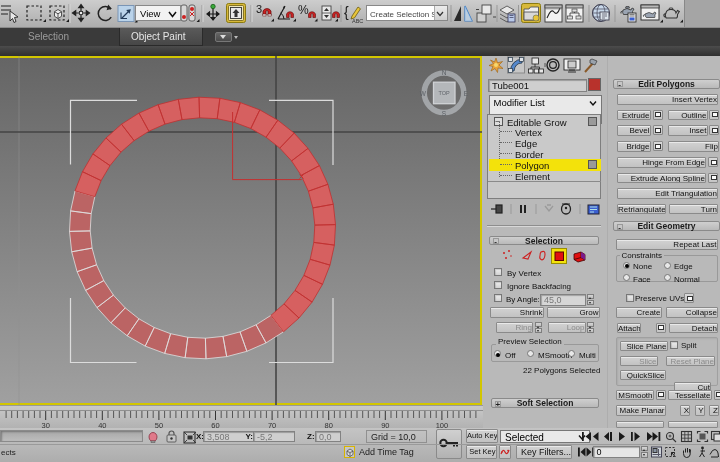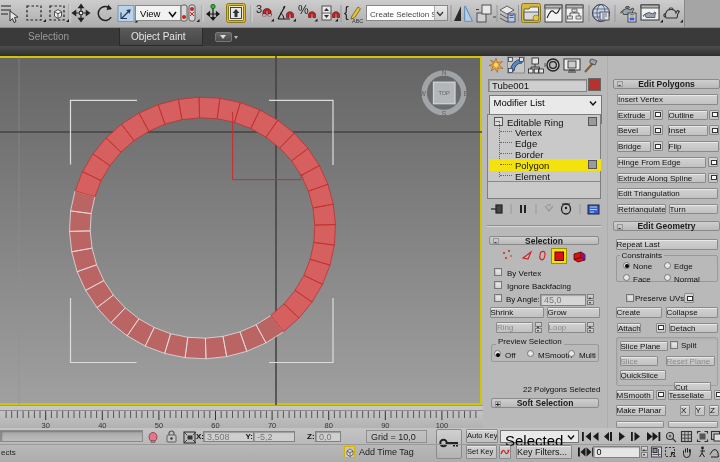--- a/index.html
+++ b/index.html
@@ -1,17 +1,17 @@
 <!DOCTYPE html>
 <html><head><meta charset="utf-8"><style>
 *{margin:0;padding:0;box-sizing:border-box}
 html,body{width:720px;height:462px;overflow:hidden;font-family:"Liberation Sans",sans-serif}
 body{position:relative;background:#b9b9b9;-webkit-font-smoothing:antialiased}
 .a{position:absolute}
-.btn{position:absolute;background:linear-gradient(#d2d2d2,#c2c2c2);border:1px solid #8a8a8a;border-radius:1px;font-size:8px;color:#111;text-align:left;box-shadow:inset 0 1px 0 #e9e9e9;white-space:nowrap;overflow:hidden}
+.btn{position:absolute;background:linear-gradient(#d2d2d2,#c2c2c2);border:1px solid #8a8a8a;border-radius:1px;font-size:8px;color:#111;text-align:right;box-shadow:inset 0 1px 0 #e9e9e9;white-space:nowrap;overflow:hidden}
 .btn.dis{color:#8b8b8b}
 .sq{position:absolute;width:10px;height:10px;background:linear-gradient(#d9d9d9,#c4c4c4);border:1px solid #8a8a8a;border-radius:1px}
 .sq:after{content:"";position:absolute;left:1.5px;top:1.5px;width:4px;height:3px;border:1px solid #333;background:#fcfcfc}
 .hdr{position:absolute;background:linear-gradient(#cfcfcf,#b9b9b9);border:1px solid #8a8a8a;border-radius:2px;font-size:8.5px;font-weight:bold;color:#1a1a1a;text-align:center}
 .hdr i{position:absolute;left:2.5px;top:1.5px;width:6px;height:6px;font-style:normal;font-weight:bold;font-size:8px;line-height:5px;border:1px solid #999;background:#c6c6c6;color:#222}
 .cb{position:absolute;width:8px;height:8px;background:linear-gradient(#efefef,#d2d2d2);border:1px solid #777;box-shadow:inset 1px 1px 1px rgba(0,0,0,.15)}
 .lbl{position:absolute;font-size:8px;color:#111;white-space:nowrap}
 .rad{position:absolute;width:7px;height:7px;border-radius:50%;background:#e8e8e8;border:1px solid #777}
 .rad.on:after{content:"";position:absolute;left:1.5px;top:1.5px;width:4px;height:4px;border-radius:50%;background:#000}
 .fld{position:absolute;background:#d6d6d6;border:1px solid #828282;box-shadow:inset 1px 1px 1px rgba(0,0,0,.25);font-size:9px;color:#777;padding-left:3px}
@@ -316,21 +316,21 @@
 
   <div class="a" style="left:5.5px;top:39px;width:113px;height:29px;background:#e9e9e9;border:1px solid #777;font-size:9.5px;color:#000;padding:1px 0 0 4px">Modifier List
     <svg class="a" style="right:4px;top:4px" width="8" height="7" viewBox="0 0 8 7">
         <path d="M1,1.5 L4,5 L7,1.5" fill="none" stroke="#111" stroke-width="1.4"></path>
       </svg>
   </div>
 
   <div class="a" style="left:4px;top:57.5px;width:114px;height:85px;background:#c9c9c9;border:1px solid #7e7e7e;font-size:9.5px;color:#111">
     <div class="a" style="left:6px;top:2px;width:9px;height:9px;background:#ddd;border:1px solid #555"></div>
     <div class="a" style="left:7.5px;top:2.5px;font-size:8px;line-height:8px;color:#000">–</div>
-    <div class="a" style="left:19px;top:2px">Editable Ring</div>
+    <div class="a" style="left:19px;top:2px">Editable Grow</div>
     <div class="a" style="left:100px;top:2px;width:9px;height:9px;background:#9a9a9a;border:1px solid #555"></div>
     <div class="a" style="left:11px;top:7px;width:1px;height:55px;border-left:1px dotted #666"></div>
     <div class="a" style="left:12px;top:16.5px;width:12px;border-top:1px dotted #666"></div>
     <div class="a" style="left:27px;top:12px">Vertex</div>
     <div class="a" style="left:12px;top:27.5px;width:12px;border-top:1px dotted #666"></div>
     <div class="a" style="left:27px;top:23px">Edge</div>
     <div class="a" style="left:12px;top:38.5px;width:12px;border-top:1px dotted #666"></div>
     <div class="a" style="left:27px;top:34px">Border</div>
     <div class="a" style="left:1px;top:44.5px;width:112px;height:11.5px;background:#f3e20b"></div>
     <div class="a" style="left:12px;top:49.5px;width:12px;border-top:1px dotted #666"></div>
@@ -400,21 +400,21 @@
   <div class="spin" style="left:104px;top:266px;height:5px"></div>
     <div class="spin dn" style="left:104px;top:271.5px;height:5.5px"></div>
   <div class="a" style="left:8px;top:288px;width:108px;height:18px;border:1px solid #999;border-radius:2px"></div>
   <div class="lbl" style="left:13px;top:281px;background:#b9b9b9;padding:0 2px">Preview Selection</div>
   <div class="rad on" style="left:10.5px;top:294px"></div>
     <div class="lbl" style="left:22px;top:294.5px">Off</div>
   <div class="rad" style="left:43.5px;top:294px"></div>
     <div class="lbl" style="left:55px;top:294.5px">MSmooth</div>
   <div class="rad" style="left:84.5px;top:294px"></div>
     <div class="lbl" style="left:96px;top:294.5px">Multi</div>
-  <div class="lbl" style="left:40px;top:329px">22 Polygons Selected</div>
+  <div class="lbl" style="left:40px;top:310px">22 Polygons Selected</div>
   <div class="hdr" style="left:8px;top:342px;width:108px;height:10px;line-height:9.5px"><i>+</i>Soft Selection</div>
 
   <div class="a" style="left:124px;top:0;width:1px;height:372px;background:#adadad"></div>
 
   <div class="hdr" style="left:130px;top:22.5px;width:107px;height:10px;line-height:9.5px"><i>-</i>Edit Polygons</div>
   <div class="btn" style="left:134px;top:38px;width:101px;height:10.5px;line-height:9.5px">Insert Vertex</div>
   <div class="btn" style="left:134px;top:53.5px;width:33.5px;height:10.5px;line-height:9.5px">Extrude</div>
     <div class="sq" style="left:169.5px;top:53.5px"></div>
   <div class="btn" style="left:184.5px;top:53.5px;width:40px;height:10.5px;line-height:9.5px">Outline</div>
     <div class="sq" style="left:226px;top:53.5px"></div>
@@ -507,21 +507,21 @@
   <div class="a" style="left:0;top:16px;width:720px;height:1px;background:#9a9a9a"></div>
   <div class="lbl" style="left:1px;top:20px;color:#222">ects</div>
   <div class="a" style="left:344px;top:17.5px;width:11px;height:12px;border:1.5px solid #d8b400;background:#c6c6c6"></div>
   <svg class="a" style="left:345.5px;top:19.5px" width="8" height="9" viewBox="0 0 8 9">
       <path d="M1,3 L4,1 L7,3 L7,6.5 L4,8.5 L1,6.5 Z M1,3 L4,5 L7,3 M4,5 V8.5" fill="#ddd" stroke="#444" stroke-width="0.7"></path>
     </svg>
   <div class="a" style="left:356px;top:17px;width:59px;height:14px;font-size:9px;color:#222;padding:2px 0 0 3px">Add Time Tag</div>
 
   <div class="btn" style="left:466px;top:1px;width:32px;height:13.5px;line-height:12.5px;font-size:7.5px">Auto Key</div>
   <div class="btn" style="left:466px;top:17px;width:30.5px;height:13.5px;line-height:12.5px;font-size:7.5px">Set Key</div>
-  <div class="a" style="left:500px;top:1.5px;width:79px;height:13px;background:#e9e9e9;border:1px solid #777;font-size:15px;color:#000;padding:1px 0 0 4px">Selected
+  <div class="a" style="left:500px;top:1.5px;width:90px;height:13px;background:#e9e9e9;border:1px solid #777;font-size:10px;color:#000;padding:1px 0 0 4px">Selected
     <svg class="a" style="right:3px;top:3px" width="8" height="7" viewBox="0 0 8 7">
         <path d="M1,1.5 L4,5 L7,1.5" fill="none" stroke="#111" stroke-width="1.4"></path>
       </svg>
   </div>
   <div class="btn" style="left:499px;top:17px;width:12px;height:13.5px"><svg width="10" height="11" viewBox="0 0 10 11">
         <path d="M1,8 Q3,2 5,6 T9,4" fill="none" stroke="#c22" stroke-width="1.2"></path>
         <circle cx="2" cy="6" r="0.8" fill="#c22"></circle>
         <circle cx="8" cy="4.5" r="0.8" fill="#c22"></circle>
       </svg></div>
   <div class="btn" style="left:516px;top:17px;width:56px;height:13.5px;line-height:12.5px;font-size:9px">Key Filters...</div>

